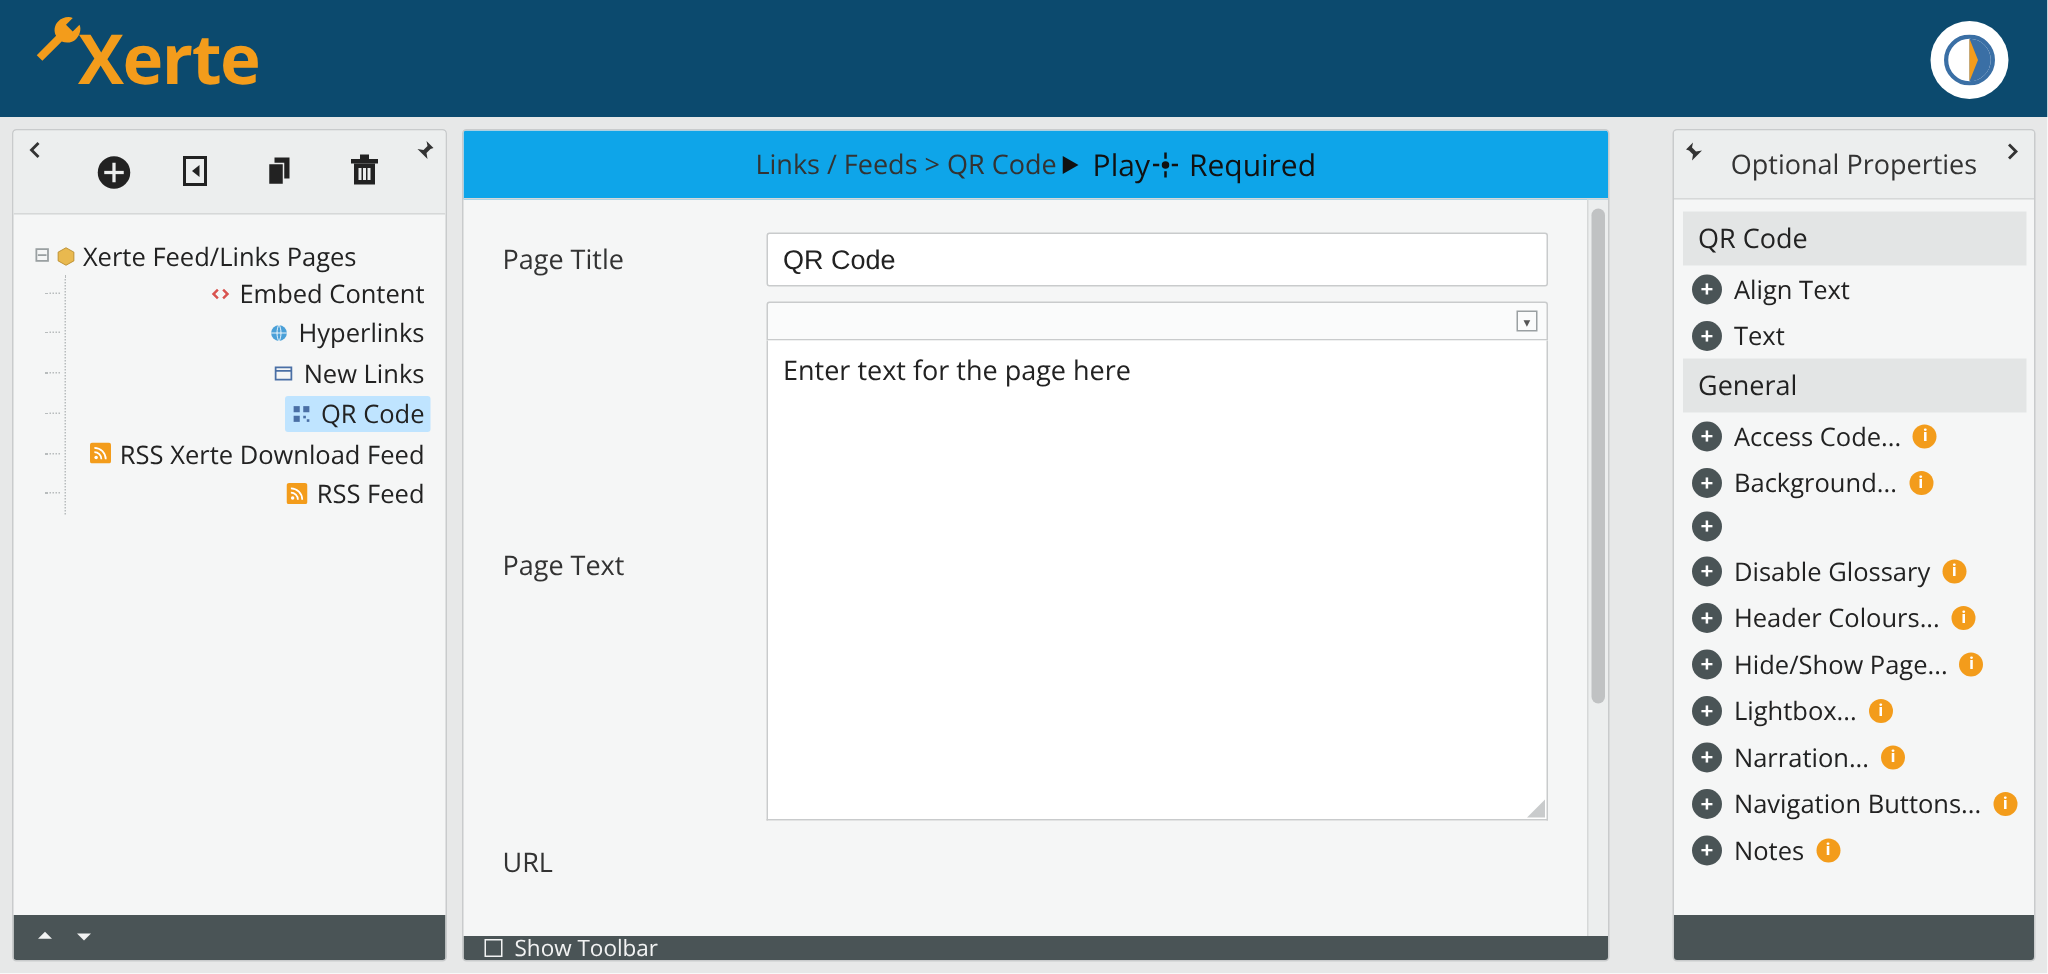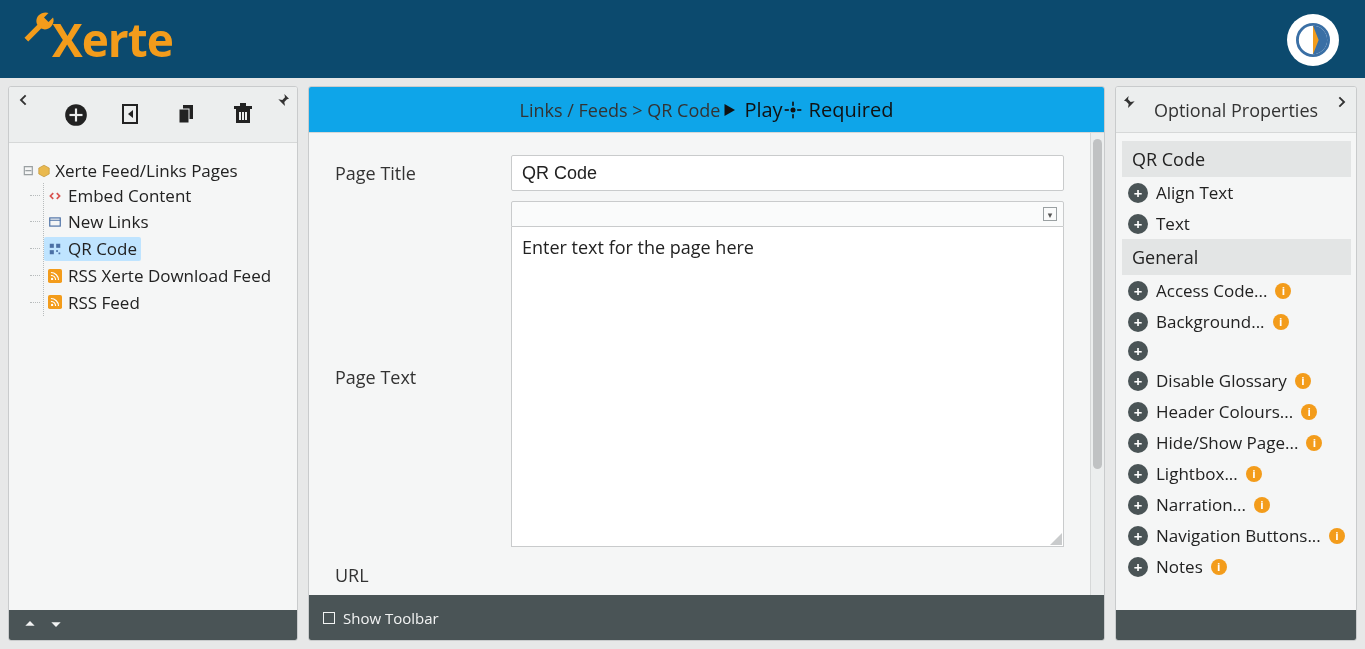--- a/index.html
+++ b/index.html
@@ -17,21 +17,21 @@
   .left-panel { width:290px; flex:none; position:relative; }
   .left-toolbar { height:56px; display:flex; align-items:center; gap:30px; padding-left:54px; border-bottom:1px solid #d6d8d8; background:#eceeee; position:relative; }
   .left-toolbar .chev-back { position:absolute; left:6px; top:4px; color:#333; }
   .left-toolbar .pin { position:absolute; right:6px; top:4px; color:#333; }
   .toolbar-ico { width:26px; height:26px; color:#222; }
   .tree { padding:16px 10px 10px 14px; font-size:17px; color:#222; line-height:1.4; overflow:auto; flex:1; }
   .tree ul { list-style:none; padding-left:0; }
   .tree li { white-space:nowrap; }
   .tree .root-row { display:flex; align-items:center; gap:4px; }
   .dash { color:#9aa0a2; user-select:none; font-family:monospace; }
-  .children { margin-left:20px; border-left:1px dotted #b8bcbd; padding-left:14px; }
+  .children { margin-left:20px; border-left:1px dotted #b8bcbd; padding-left:14px;text-align:right; }
   .children li { padding:1px 0; position:relative; }
   .children li::before { content:""; position:absolute; left:-14px; top:12px; width:10px; border-top:1px dotted #b8bcbd; }
   .node { display:inline-flex; align-items:center; gap:6px; padding:0 4px; border-radius:2px; }
   .node.selected { background:#bfe4ff; }
   .node-ico { width:14px; height:14px; display:inline-flex; align-items:center; justify-content:center; }
   .left-footer { height:30px; background:#4a5456; display:flex; align-items:center; gap:12px; padding:0 14px; }
   .left-footer svg { color:#f2f3f3; }
   
   .center-panel { flex:1; }
   .crumbbar { height:46px; display:flex; align-items:center; justify-content:center; padding:0 16px; border-bottom:1px solid #d6d8d8; background:#0ea5e9; font-size:18px; color:#333; }
@@ -43,24 +43,24 @@
   .row .lbl { width:176px; font-size:18px; color:#333; padding-top:6px; }
   .row .fld { flex:1; }
   .txt-input { width:100%; height:36px; border:1px solid #c9cbcc; border-radius:2px; background:#fff; font-size:18px; padding:0 10px; color:#222; }
   .toolbar-thin { height:26px; border:1px solid #c9cbcc; border-top-left-radius:2px; border-top-right-radius:2px; background:#fafbfb; display:flex; align-items:center; justify-content:flex-end; padding:0 6px; }
   .drop-ico { width:14px; height:14px; border:1px solid #9aa0a2; display:inline-flex; align-items:center; justify-content:center; font-size:9px; color:#555; }
   .rich-text { width:100%; height:320px; border:1px solid #c9cbcc; border-top:none; background:#fff; font-size:18px; padding:8px 10px; color:#222; resize:none; position:relative; }
   .resize-grip { position:absolute; right:2px; bottom:2px; width:0; height:0; border-style:solid; border-width:0 0 12px 12px; border-color:transparent transparent #c9cbcc transparent; }
   .row.url { margin-top:8px; }
   .center-scroll { width:14px; background:#eceeee; border-left:1px solid #d6d8d8; position:relative; }
   .center-scroll .thumb { position:absolute; left:2px; right:2px; top:6px; height:330px; background:#c0c2c3; border-radius:5px; }
-  .center-footer { height:45px; background:#4a5456; display:flex; align-items:center; gap:8px; padding:0 14px; color:#f2f3f3; font-size:15px;text-align:center; }
+  .center-footer { height:16px; background:#4a5456; display:flex; align-items:center; gap:8px; padding:0 14px; color:#f2f3f3; font-size:15px;text-align:center; }
   .chk { width:12px; height:12px; border:1px solid #f2f3f3; display:inline-block; }
   
-  .right-panel { width:242px; flex:none; position:relative; }
+  .right-panel { width:242px; flex:none; position:relative;margin-left:32px; }
   .right-header { height:46px; display:flex; align-items:center; justify-content:center; border-bottom:1px solid #d6d8d8; background:#eceeee; font-size:18px; color:#333; position:relative; }
   .right-header .pin-left { position:absolute; left:6px; top:4px; }
   .right-header .chev-right { position:absolute; right:6px; top:4px; }
   .prop-list { flex:1; overflow:hidden; display:flex; }
   .prop-inner { flex:1; padding:8px 6px; font-size:17px; color:#222; }
   .group-hdr { background:#e3e5e5; padding:6px 10px; font-size:18px; }
   .prop-row { display:flex; align-items:center; gap:8px; padding:4px 6px; white-space:nowrap; }
   .plus-circle { width:20px; height:20px; border-radius:50%; background:#4a5456; color:#fff; display:inline-flex; align-items:center; justify-content:center; font-size:15px; font-weight:700; flex:none; }
   .info-circle { width:16px; height:16px; border-radius:50%; background:#f39c1b; color:#fff; display:inline-flex; align-items:center; justify-content:center; font-size:11px; font-weight:700; flex:none; }
   .right-footer { height:30px; background:#4a5456; }
@@ -143,20 +143,29 @@
             <span>Xerte Feed/Links Pages</span>
           </div>
           <ul class="children" id="tree-children">
               <li><span class="node">
                   <span class="node-ico">
                     <svg width="14" height="14" viewBox="0 0 24 24" fill="#d9534f">
                       <path d="M8 6l-6 6 6 6 2-2-4-4 4-4zM16 6l6 6-6 6-2-2 4-4-4-4z"></path>
                     </svg>
                   </span>
                   <span>Embed Content</span>
+                </span></li>
+              <li><span class="node">
+                  <span class="node-ico">
+                    <svg width="14" height="14" viewBox="0 0 24 24">
+                      <circle cx="12" cy="12" r="9" fill="#4aa0d8"></circle>
+                      <path d="M3 12h18M12 3c3 3 3 15 0 18M12 3c-3 3-3 15 0 18" stroke="#fff" stroke-width="1" fill="none"></path>
+                    </svg>
+                  </span>
+                  <span>Hyperlinks</span>
                 </span></li>
               <li><span class="node">
                   <span class="node-ico">
                     <svg width="14" height="14" viewBox="0 0 24 24" fill="none" stroke="#4a6fa5" stroke-width="2">
                       <rect x="3" y="5" width="18" height="14"></rect>
                       <line x1="3" y1="9" x2="21" y2="9"></line>
                     </svg>
                   </span>
                   <span>New Links</span>
                 </span></li>

